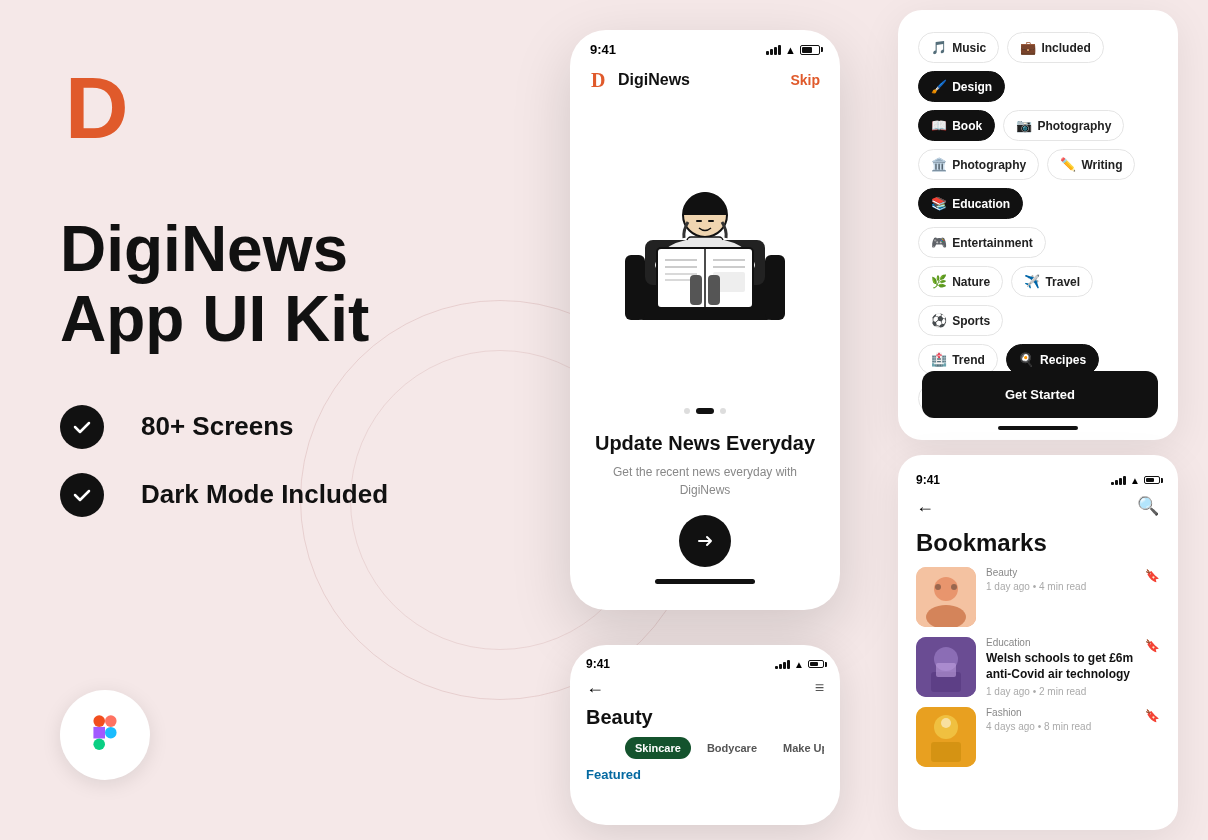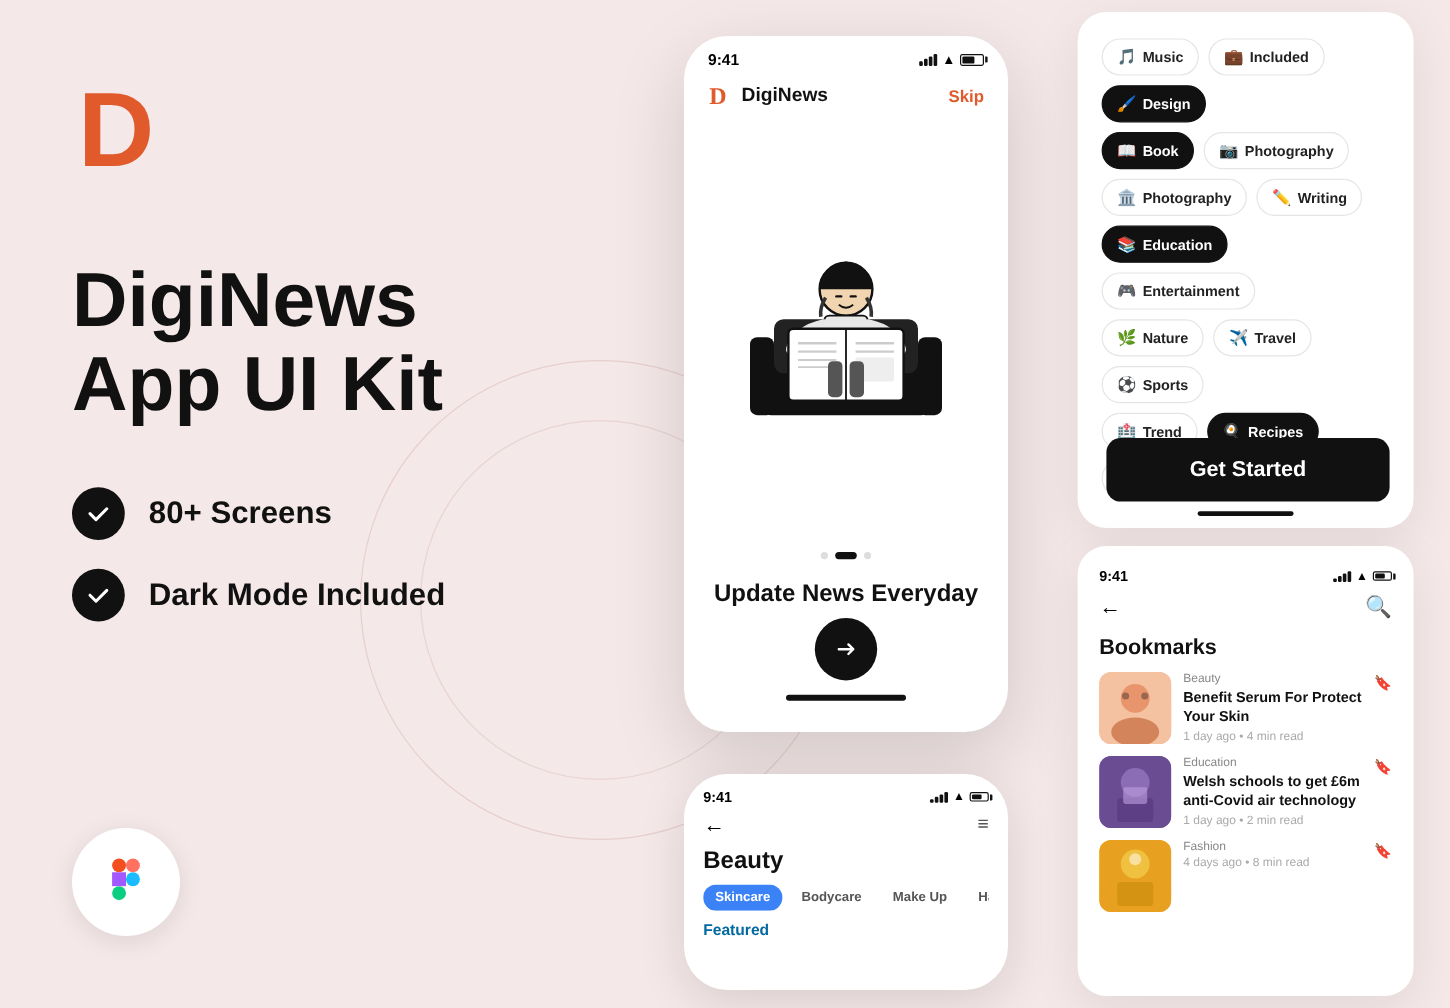--- a/index.html
+++ b/index.html
@@ -50,21 +50,21 @@
       font-size: 64px;
       font-weight: 900;
       color: #111;
       line-height: 1.1;
       margin-bottom: 50px;
     }
 
     .feature-item {
       display: flex;
       align-items: center;
-      gap: 20px;
+      gap: 37px;
       margin-bottom: 24px;
     }
 
     .check-icon {
       width: 44px;
       height: 44px;
       background: #111;
       border-radius: 50%;
       display: flex;
       align-items: center;
@@ -257,22 +257,23 @@
 
     .phone2-tab {
       padding: 5px 10px;
       border-radius: 16px;
       font-size: 11px;
       font-weight: 600;
       white-space: nowrap;
     }
 
     .phone2-tab.active {
-      background: #3b82f6;
+      background: #14532d;
       color: white;
+      margin-left: 39px;
     }
 
     .phone2-tab.inactive {
       color: #555;
     }
 
     .phone2-featured {
       font-size: 13px;
       font-weight: 700;
       color: #0369a1;
@@ -331,21 +332,21 @@
     .get-started-btn {
       position: absolute;
       bottom: 22px;
       left: 24px;
       right: 20px;
       background: #111;
       color: white;
       border-radius: 12px;
       padding: 16px;
       text-align: center;
-      font-size: 18px;
+      font-size: 13px;
       font-weight: 700;
       cursor: pointer;
     }
 
     .panel-bottom-bar {
       position: absolute;
       bottom: 10px;
       left: 50%;
       transform: translateX(-50%);
       width: 80px;
@@ -369,21 +370,21 @@
     }
 
     .bm-nav {
       display: flex;
       justify-content: space-between;
       align-items: center;
       margin-bottom: 12px;
     }
 
     .bookmarks-title {
-      font-size: 18px;
+      font-size: 24px;
       font-weight: 800;
       color: #111;
     }
 
     .bm-article {
       display: flex;
       gap: 10px;
       margin-bottom: 10px;
       align-items: flex-start;
     }
@@ -601,20 +602,21 @@
   </div>
 
   <div class="carousel-dots">
     <div class="dot"></div>
     <div class="dot active"></div>
     <div class="dot"></div>
   </div>
 
   <div class="phone-content">
     <div class="phone-title">Update News Everyday</div>
+    <div class="phone-subtitle">Get the recent news everyday with DigiNews</div>
     <div class="arrow-btn">
       <svg width="22" height="22" viewBox="0 0 22 22" fill="none">
         <path d="M5 11h12M13 7l4 4-4 4" stroke="white" stroke-width="2" stroke-linecap="round" stroke-linejoin="round"></path>
       </svg>
     </div>
     <div class="bottom-bar"></div>
   </div>
 </div>
 
 <div class="phone-mockup2">
@@ -768,21 +770,20 @@
       <svg width="60" height="60" viewBox="0 0 60 60">
         <rect width="60" height="60" fill="#f4c2a1"></rect>
         <circle cx="30" cy="22" r="12" fill="#e8956d"></circle>
         <ellipse cx="30" cy="50" rx="20" ry="12" fill="#d4845a"></ellipse>
         <circle cx="22" cy="20" r="3" fill="#222" opacity="0.4"></circle>
         <circle cx="38" cy="20" r="3" fill="#222" opacity="0.4"></circle>
       </svg>
     </div>
     <div class="bm-info">
       <div class="bm-category">Beauty</div>
-      <div class="bm-article-title">Benefit Serum For Protect Your Skin</div>
       <div class="bm-meta">1 day ago • 4 min read</div>
     </div>
     <span class="bm-bookmark-icon">🔖</span>
   </div>
 
   <div class="bm-article">
     <div class="bm-img bm-img-education">
       <svg width="60" height="60" viewBox="0 0 60 60">
         <rect width="60" height="60" fill="#6a4c93"></rect>
         <circle cx="30" cy="22" r="12" fill="#8b6db5"></circle>

